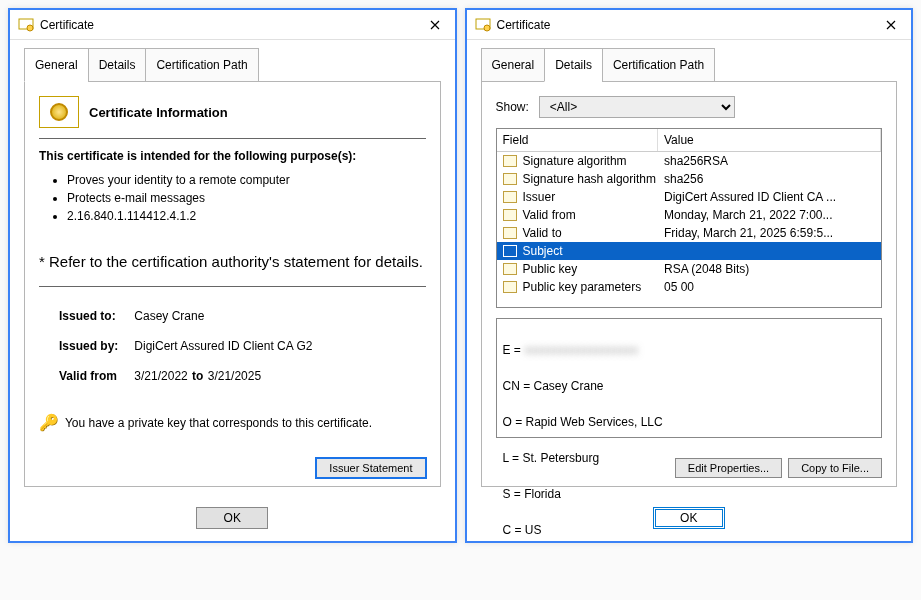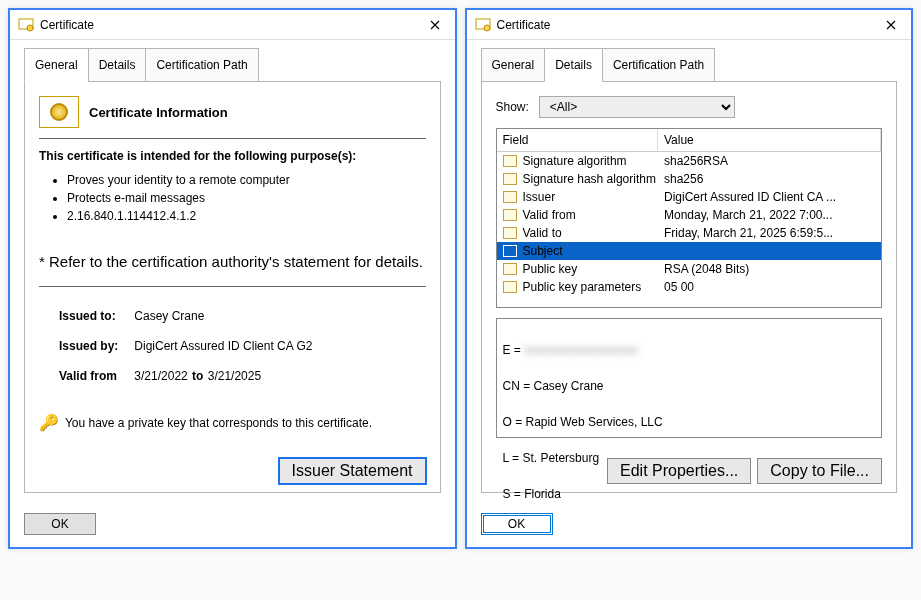--- a/index.html
+++ b/index.html
@@ -108,30 +108,30 @@
     .refer { font-size: 15px; margin-bottom: 6px; }
     .info-block { margin: 12px 0 8px 20px; }
     .info-row { margin-bottom: 16px; font-size: 12px; }
     .info-label { font-weight: bold; display: inline-block; min-width: 72px; }
     .valid-sep { font-weight: bold; margin: 0 1px; }
     .key-row { display: flex; align-items: center; margin-top: 6px; }
     .key-icon { margin-right: 6px; color: #c08a00; font-size: 16px; }
     .button-row { display: flex; justify-content: flex-end; gap: 6px; margin-top: 10px; }
     .btn {
       padding: 3px 12px;
-      font-size: 16px;
+      font-size: 11px;
       border: 1px solid #888;
       background: #e8e8e8;
       cursor: pointer;
     }
     .btn.focused { outline: 2px solid #1a73e8; outline-offset: -1px; }
     .footer {
       padding: 12px 14px;
       display: flex;
-      justify-content: flex-start;
+      justify-content: center;
     }
     .ok-btn {
       width: 72px;
       padding: 3px 0;
       border: 1px solid #888;
       background: #e1e1e1;
       font-size: 12px;
       cursor: pointer;
     }
     .ok-btn.primary { border: 1px solid #0078d4; background: #fff; outline: 1px solid #0078d4; outline-offset: -3px; }
@@ -161,21 +161,21 @@
       position: sticky;
       top: 0;
     }
     .fields-header div {
       padding: 4px 6px;
       border-right: 1px solid #ddd;
     }
     .col-field { width: 42%; }
     .col-value { width: 58%; }
     .field-row { display: flex; cursor: default; }
-    .field-row.selected { background: #0a63c7; color: #000000; }
+    .field-row.selected { background: #0a63c7; color: #ffffff; }
     .field-row .col-field,
     .field-row .col-value {
       padding: 2px 6px;
       white-space: nowrap;
       overflow: hidden;
       text-overflow: ellipsis;
     }
     .field-row .col-field { display: flex; align-items: center; }
     .fld-icon {
       width: 14px; height: 12px;

